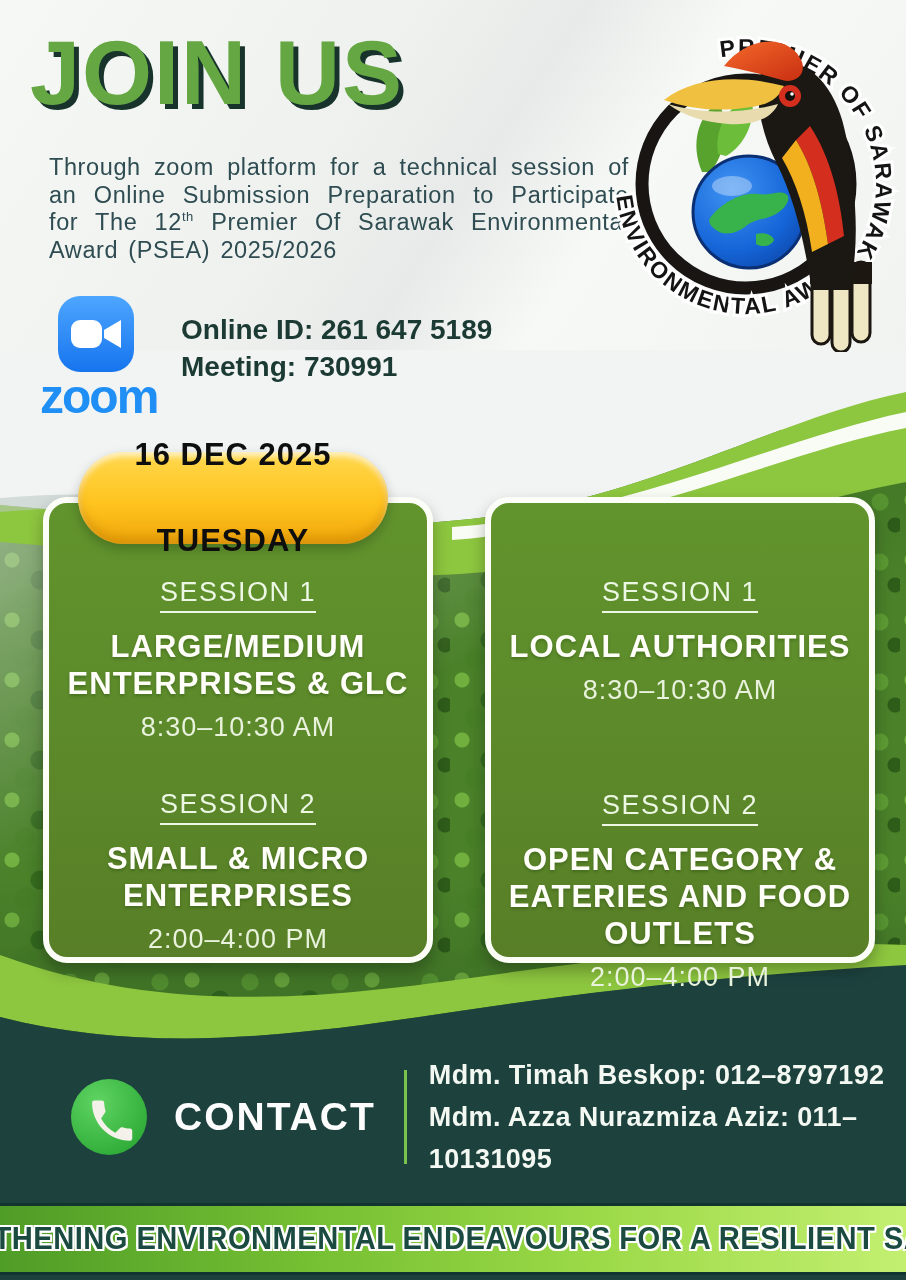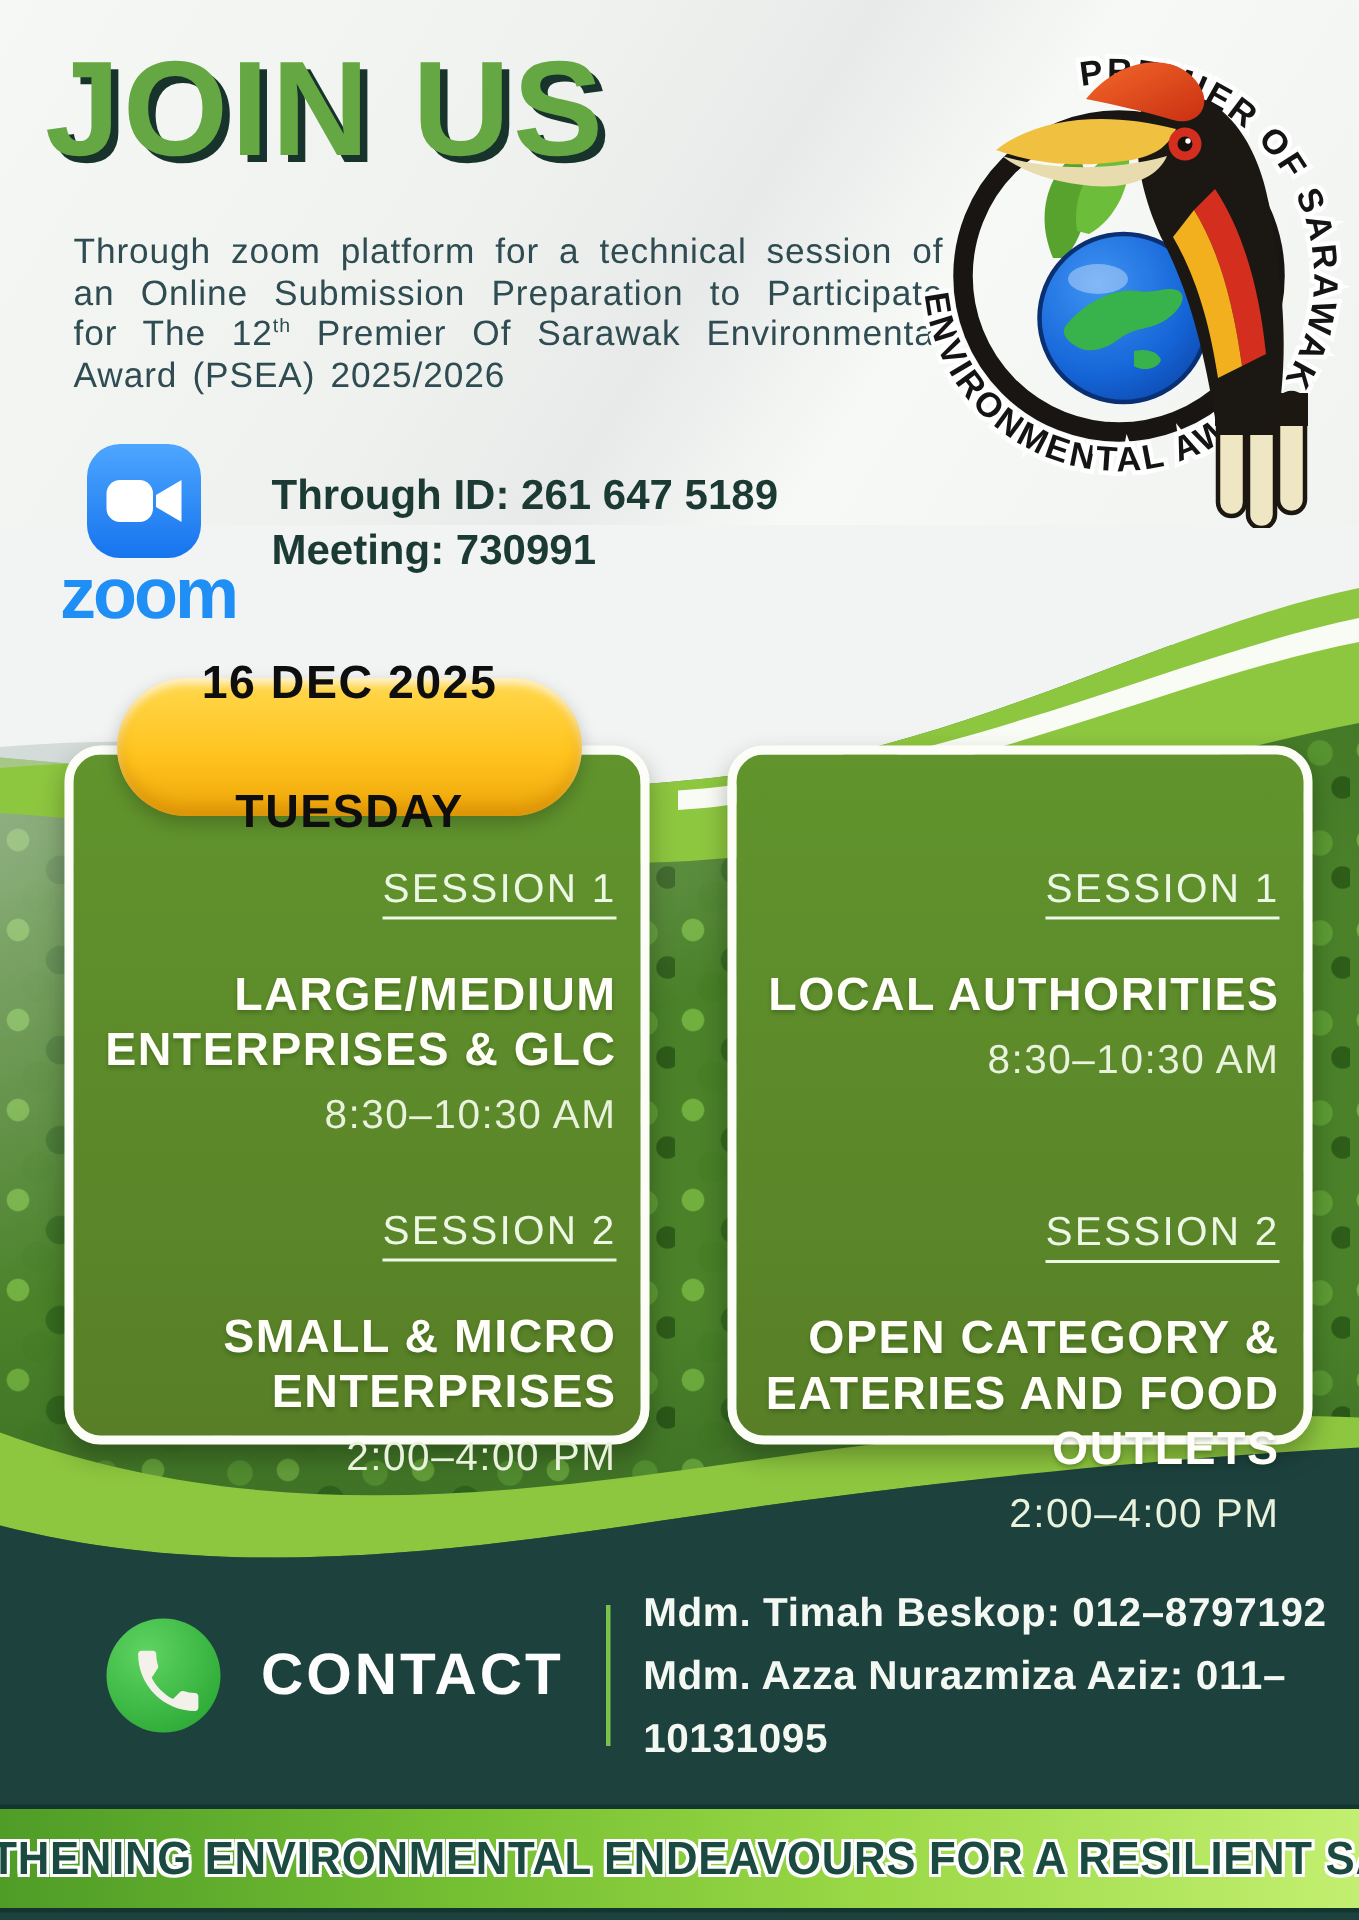--- a/index.html
+++ b/index.html
@@ -77,27 +77,27 @@
   .pill-1{left:78px;gap:48px;} .pill-2{left:516px;}
   .pill-line{font-size:31px; font-weight:bold; color:#0e0e0e; line-height:38px; letter-spacing:1px;}
   
   .card{
     position:absolute; top:497px; width:378px; height:454px; z-index:5;
     background:linear-gradient(180deg,#61942d 0%,#587f27 100%);
     border:6px solid #fdfdf8; border-radius:24px;
     box-shadow:0 8px 16px rgba(0,0,0,.28);
   }
   .card-1{left:43px;} .card-2{left:485px;}
-  .card-inner{padding:74px 16px 0; text-align:right; color:#fff;}
+  .card-inner{padding:74px 16px 0; text-align:center; color:#fff;}
   .session-label{
     display:inline-block; font-size:27px; letter-spacing:1.5px; color:#ecf7e4;
     border-bottom:2px solid #ecf7e4; padding-bottom:3px; margin-bottom:15px;
   }
   .session-title{font-size:31px; font-weight:bold; line-height:37px; letter-spacing:1px;
-    color:#fffef8; margin:16px 0 10px; text-shadow:0 2px 3px rgba(0,40,0,.25);}
+    color:#fffef8; margin:0 0 10px; text-shadow:0 2px 3px rgba(0,40,0,.25);}
   .session-time{font-size:27px; letter-spacing:1px; color:#e9f2dc;}
   .card-1 .session-2{margin-top:46px;}
   .card-2 .session-2{margin-top:84px;}
   
   .contact{position:absolute; left:0; top:1054px; width:906px; z-index:7;
     display:flex; align-items:center;}
   .phone-badge{margin-left:70px; width:78px; height:78px; flex:0 0 auto;}
   .contact-heading{margin-left:26px; font-size:39px; font-weight:bold; color:#fdfdfd; letter-spacing:2px;}
   .contact-divider{margin-left:28px; width:3px; height:94px; background:#79c24b; flex:0 0 auto;}
   .contact-lines{margin-left:22px; font-size:27px; color:#f4f8f2; line-height:42px; letter-spacing:.4px;font-weight:bold;}
@@ -147,21 +147,21 @@
           <stop offset="0" stop-color="#4da6ff"></stop>
             <stop offset="1" stop-color="#1674ee"></stop>
         </linearGradient>
       </defs>
       <rect x="1" y="1" width="76" height="76" rx="22" fill="url(#zb)"></rect>
       <rect x="14" y="25" width="31" height="28" rx="9" fill="#ffffff"></rect>
       <path d="M47,35 L64,25 V53 L47,43 Z" fill="#ffffff"></path>
     </svg>
     <div class="zoom-wordmark">zoom</div>
     <div class="meeting-lines">
-      <div><span>Through ID: </span><span>261 647 5189</span></div>
+      <div><span>Online ID: </span><span>261 647 5189</span></div>
       <div><span>Meeting: </span><span>730991</span></div>
     </div>
   </div>
 
   <div class="logo-wrap">
     <svg width="300" height="348" viewBox="0 0 300 348">
       <defs>
         <path id="arcTop" d="M88,62 A130,130 0 0 1 270,180 A130,130 0 0 1 236,268"></path>
         <path id="arcBottom" d="M10,180 a130,130 0 1 0 260,0"></path>
         <radialGradient id="globeG" cx="0.35" cy="0.3" r="0.9">

